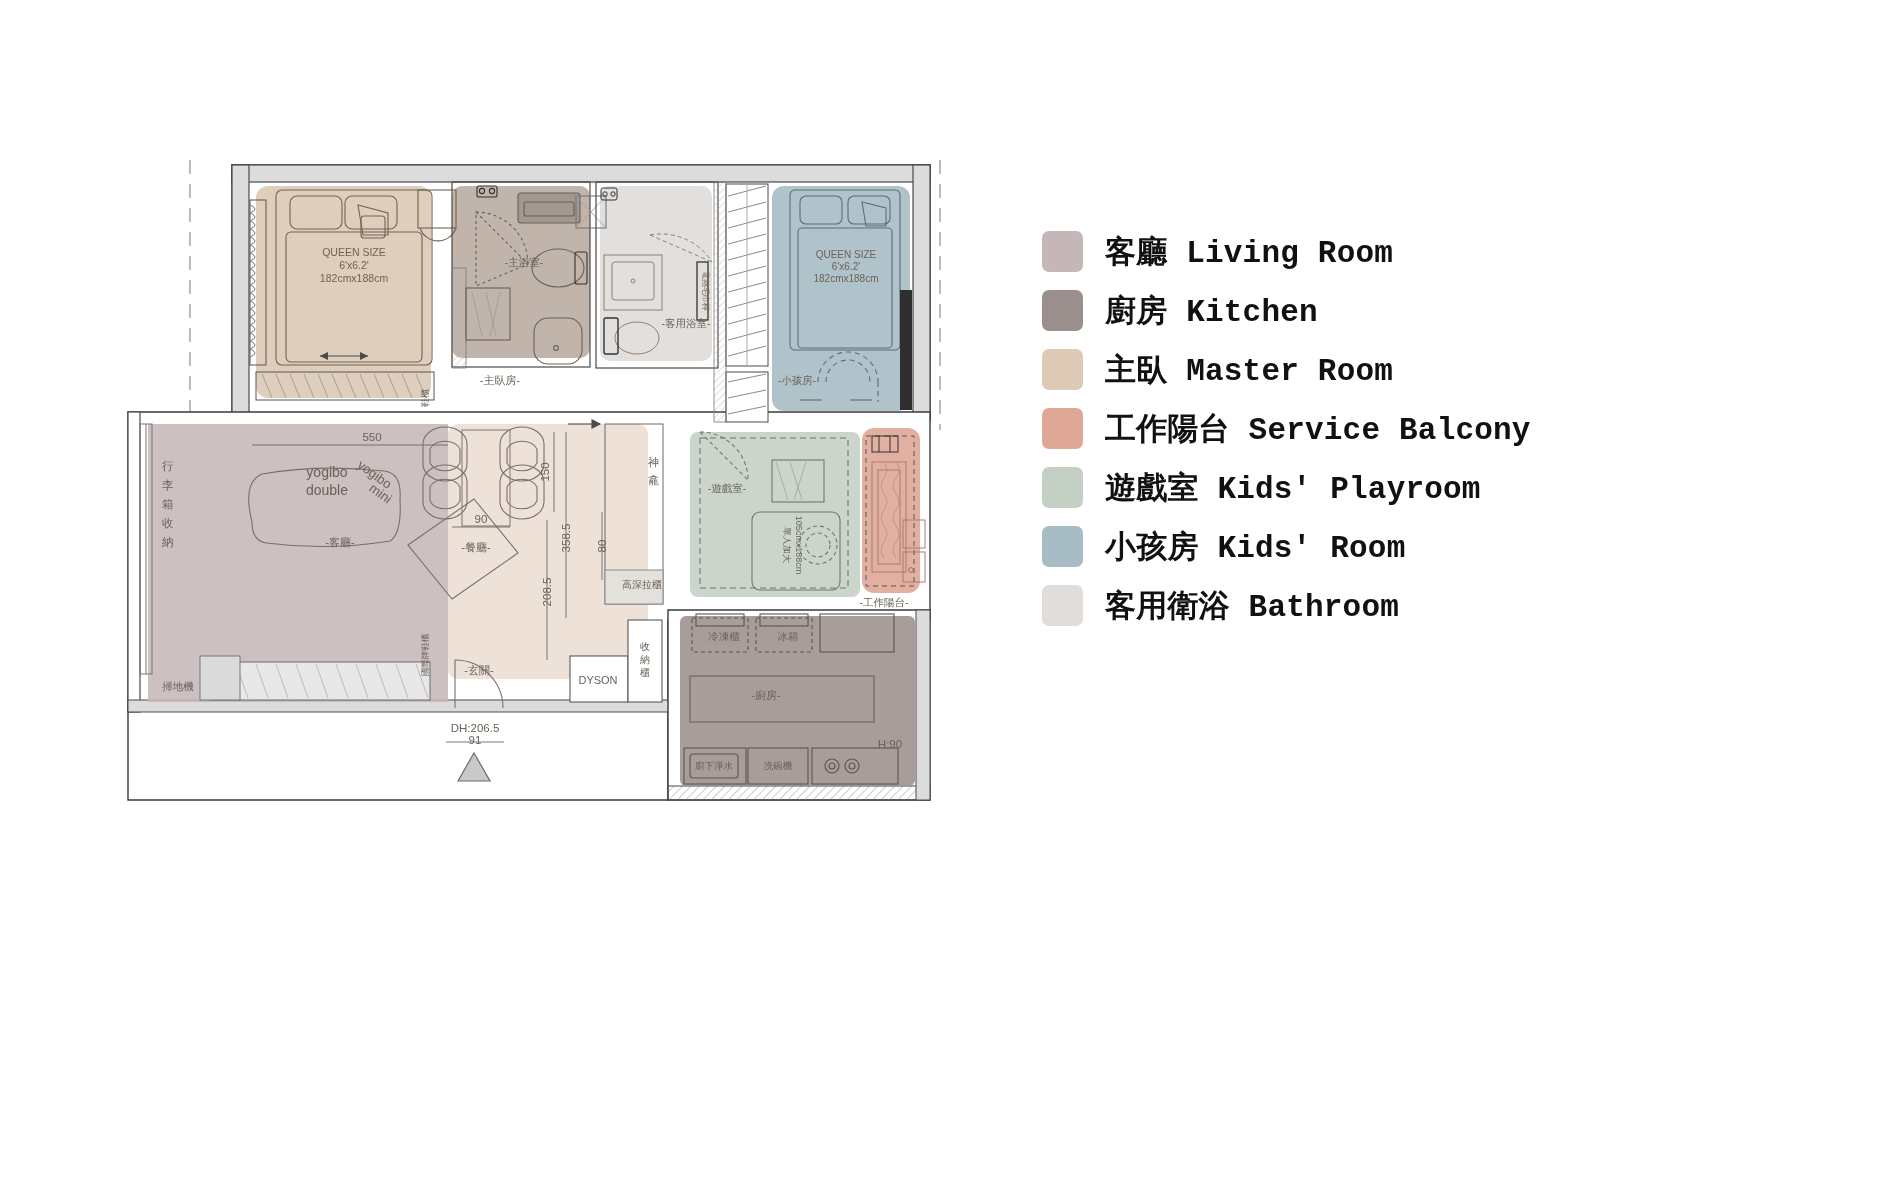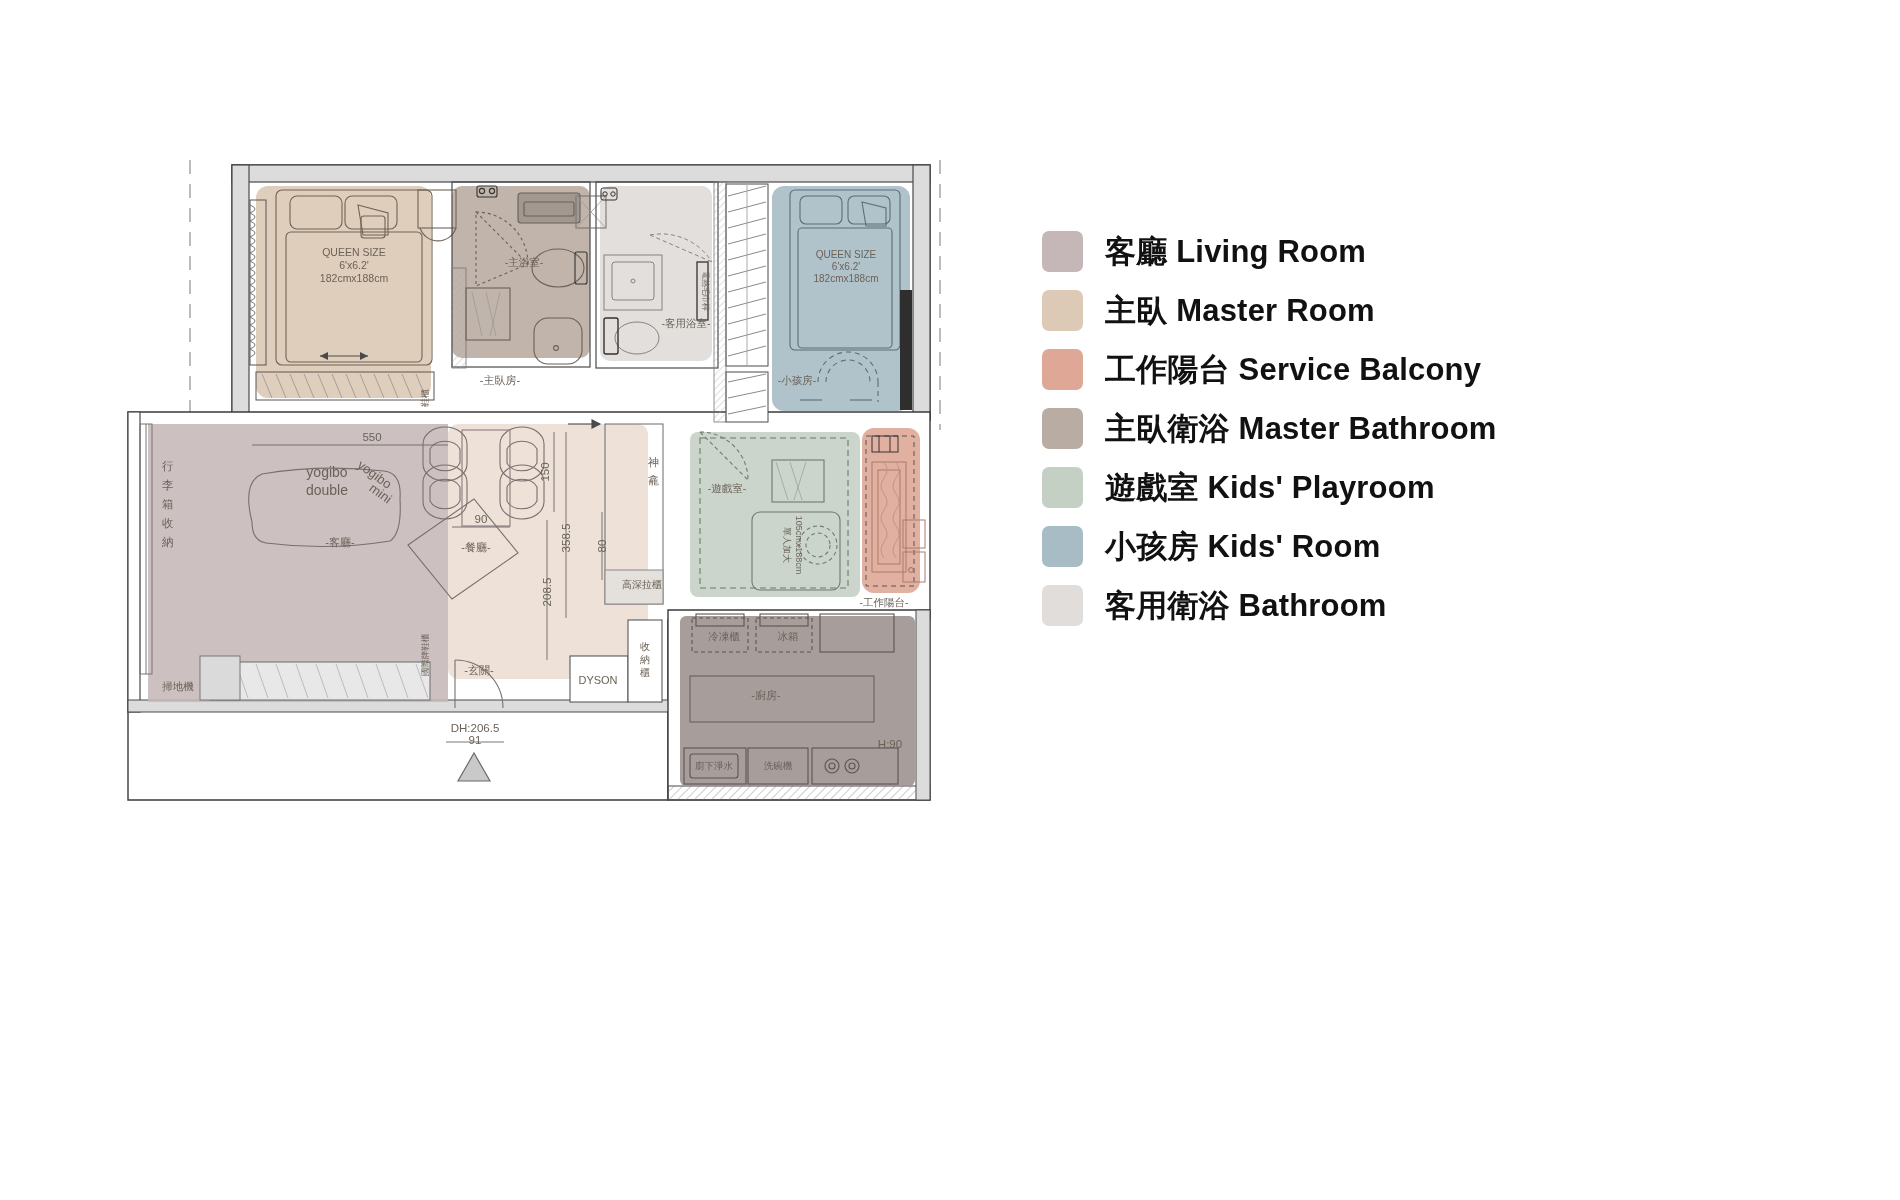--- a/index.html
+++ b/index.html
@@ -19,21 +19,21 @@
     position:absolute;left:1042px;top:222px;width:620px;
   }
   .legend-row{
     display:flex;align-items:center;height:59px;
   }
   .swatch{
     width:41px;height:41px;border-radius:7px;flex:0 0 auto;
   }
   .legend-label{
     margin-left:22px;
-    font-family:Liberation Sans, sans-serif;
+    font-family:Liberation Mono, monospace;
     font-size:31px;font-weight:bold;color:#111;
     white-space:nowrap;letter-spacing:.2px;
   }
 
   
   .ptxt{font-family:"Liberation Sans",sans-serif;fill:#6b6258;}
 </style>
 </head>
 <body>
 
@@ -385,35 +385,35 @@
   </div>
 
   <div id="legend">
 
     <div class="legend-row">
       <div class="swatch" style="background:#c5b7b7"></div>
       <div class="legend-label">客廳 Living Room</div>
     </div>
 
 
+    <div class="legend-row">
+      <div class="swatch" style="background:#9b8f8d"></div>
+      <div class="legend-label">廚房 Kitchen</div>
+    </div>
 
     <div class="legend-row">
       <div class="swatch" style="background:#ddcab6"></div>
       <div class="legend-label">主臥 Master Room</div>
     </div>
 
     <div class="legend-row">
       <div class="swatch" style="background:#dfa796"></div>
       <div class="legend-label">工作陽台 Service Balcony</div>
     </div>
 
-    <div class="legend-row">
-      <div class="swatch" style="background:#b9aca2"></div>
-      <div class="legend-label">主臥衛浴 Master Bathroom</div>
-    </div>
 
     <div class="legend-row">
       <div class="swatch" style="background:#c5d0c5"></div>
       <div class="legend-label">遊戲室 Kids' Playroom</div>
     </div>
 
     <div class="legend-row">
       <div class="swatch" style="background:#a7bcc4"></div>
       <div class="legend-label">小孩房 Kids' Room</div>
     </div>

